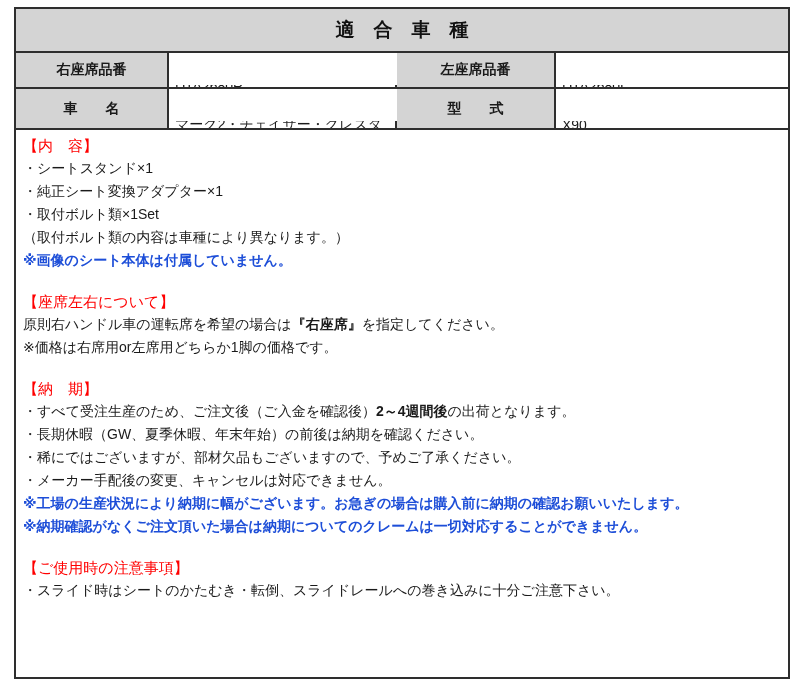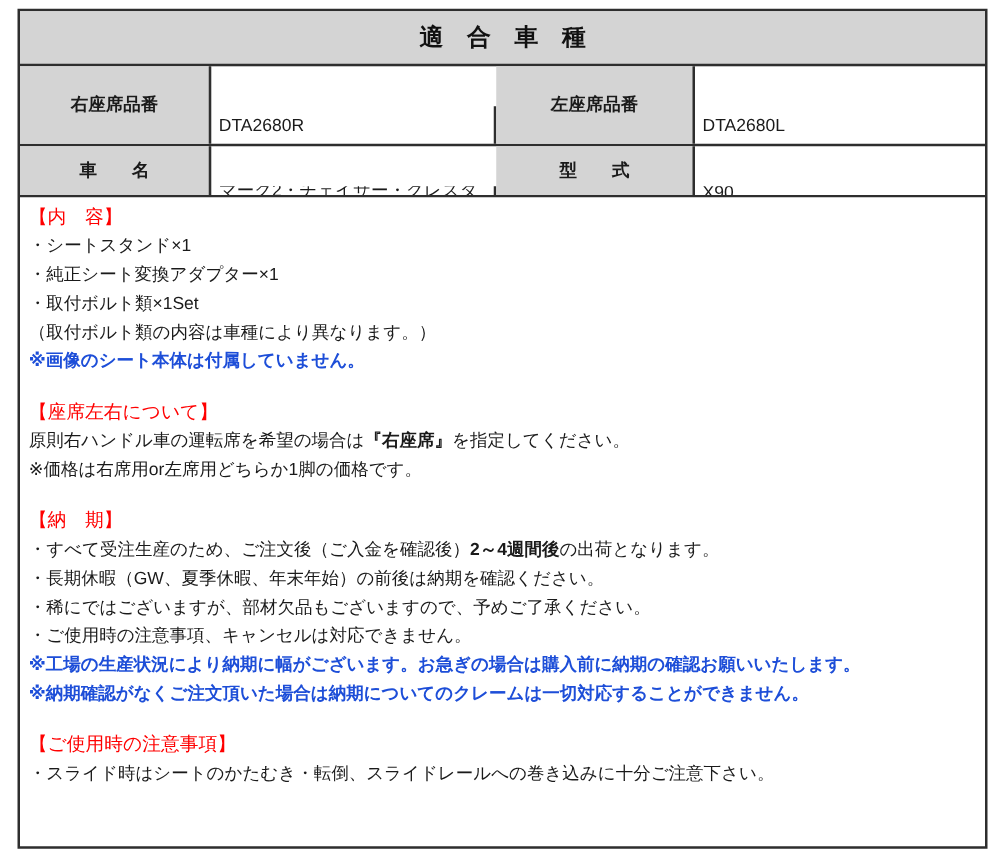--- a/index.html
+++ b/index.html
@@ -16,21 +16,21 @@
   
   .t-header{
     height:44px;box-sizing:border-box;border-bottom:2px solid #2e2e2e;
     background:#d4d4d4;display:flex;align-items:center;justify-content:center;
     font-size:19px;font-weight:bold;color:#111;
   }
   .t-row{
     display:grid;grid-template-columns:153px 228px 159px 1fr;
     box-sizing:border-box;border-bottom:2px solid #2e2e2e;
   }
-  .t-row.r1{height:64px;}
+  .t-row.r1{height:36px;}
   .t-row.r2{height:41px;}
   .t-row.r3{height:62px;grid-template-columns:153px 1fr;}
   .cell{
     box-sizing:border-box;display:flex;align-items:center;
     font-size:14px;overflow:hidden;white-space:nowrap;
   }
   .cell.lbl{
     background:#d4d4d4;justify-content:center;font-weight:bold;
     border-right:2px solid #2e2e2e;
   }
@@ -85,21 +85,21 @@
       <div class="section">
         <div class="sec-heading">【座席左右について】</div>
         <div class="note-line"><span>原則右ハンドル車の運転席を希望の場合は</span><span class="b">『右座席』</span><span>を指定してください。</span></div>
         <div class="note-line"><span>※価格は右席用or左席用どちらか1脚の価格です。</span></div>
       </div>
       <div class="section">
         <div class="sec-heading">【納　期】</div>
         <div class="note-line"><span>・すべて受注生産のため、ご注文後（ご入金を確認後）</span><span class="b">2～4週間後</span><span>の出荷となります。</span></div>
         <div class="note-line"><span>・長期休暇（GW、夏季休暇、年末年始）の前後は納期を確認ください。</span></div>
         <div class="note-line"><span>・稀にではございますが、部材欠品もございますので、予めご了承ください。</span></div>
-        <div class="note-line"><span>・ご使用時の注意事項、キャンセルは対応できません。</span></div>
+        <div class="note-line"><span>・メーカー手配後の変更、キャンセルは対応できません。</span></div>
         <div class="note-line red"><span class="b">※工場の生産状況により納期に幅がございます。お急ぎの場合は購入前に納期の確認お願いいたします。</span></div>
         <div class="note-line red"><span class="b">※納期確認がなくご注文頂いた場合は納期についてのクレームは一切対応することができません。</span></div>
       </div>
       <div class="section">
         <div class="sec-heading">【ご使用時の注意事項】</div>
         <div class="note-line"><span>・スライド時はシートのかたむき・転倒、スライドレールへの巻き込みに十分ご注意下さい。</span></div>
       </div>
     </div>
 
 </div>

